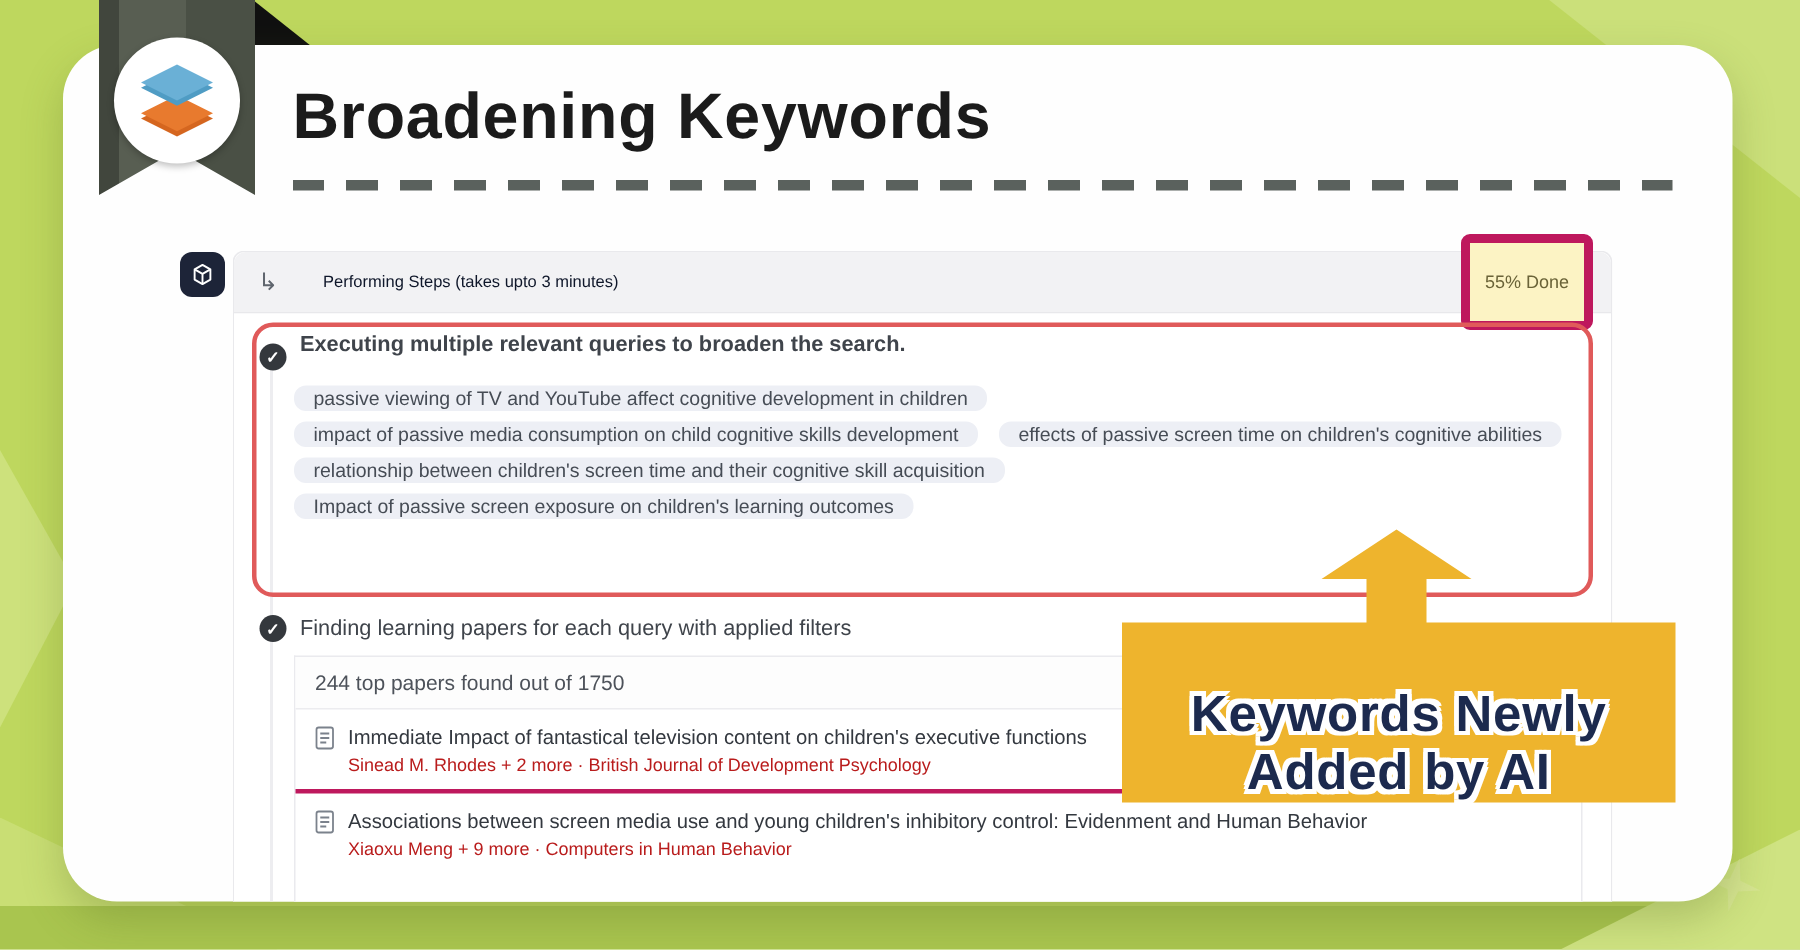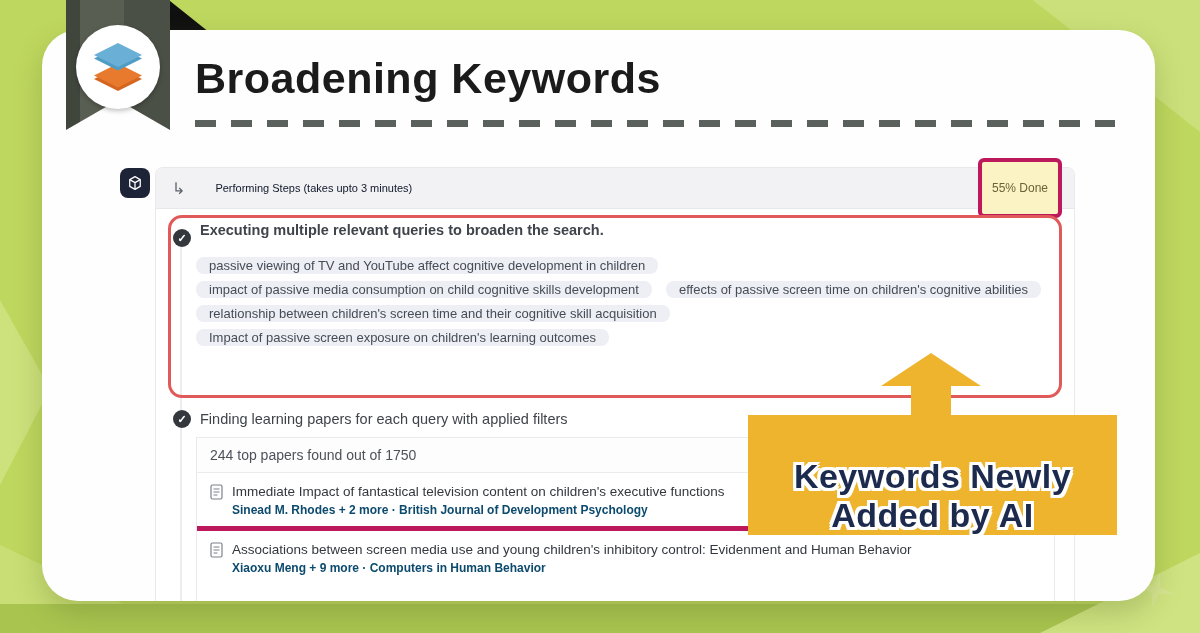--- a/index.html
+++ b/index.html
@@ -47,21 +47,21 @@
 
   
   .app-icon{left:78px;top:138px;width:30px;height:30px;border-radius:8px;
         background:#1d2438;display:flex;align-items:center;justify-content:center;}
   .panel{left:113px;top:137px;width:918px;height:435px;background:#fff;
         border:1px solid #e9e9ec;border-bottom:0;border-radius:8px 8px 0 0;}
   .panel-header{height:40px;background:#f2f2f4;border-bottom:1px solid #e8e8eb;
         border-radius:8px 8px 0 0;display:flex;align-items:center;padding:0 12px;}
   .hdr-arrow{font-size:16px;color:#5f656d;margin:0 10px 0 4px;}
   .hdr-label{font-size:11px;color:#0f172a;margin-left:20px;}
-  .badge{margin-left:auto;background:#fcf3c4;border:4px solid #be185d;border-radius:6px;
+  .badge{margin-left:auto;background:#fcf3c4;border:6px solid #be185d;border-radius:6px;
         padding:19px 10px;font-size:12px;color:#6a6338;}
 
   .timeline{left:138px;top:217px;width:2px;height:354px;background:#ededf0;}
 
   .redbox{left:126px;top:185px;width:888px;height:177px;border:3px solid #e05a5a;
         border-radius:14px;z-index:6;}
 
   .check{width:18px;height:18px;border-radius:50%;background:#34383d;color:#fff;
         font-size:11px;font-weight:700;display:flex;align-items:center;justify-content:center;
         z-index:7;}
@@ -71,25 +71,25 @@
 
   .chips{left:154px;top:227px;display:flex;flex-direction:column;gap:7px;z-index:7;}
   .chip-row{display:flex;gap:14px;}
   .chip{background:#edeff5;border-radius:8px;padding:0 13px;font-size:13px;
         color:#464c55;white-space:nowrap;line-height:17px;}
 
   .papers{left:154px;top:407px;width:857px;height:165px;background:#fff;
         border:1px solid #eaeaee;border-bottom:0;}
   .summary{height:34px;display:flex;align-items:center;padding:0 13px;
         font-size:14px;color:#4d525a;border-bottom:1px solid #ececef;background:#fdfdfd;}
-  .paper{display:flex;gap:9px;padding:10px 13px 9px;border-bottom:5px solid #be185d;}
+  .paper{display:flex;gap:9px;padding:10px 13px 9px;border-bottom:3px solid #be185d;}
   .paper:last-child{border-bottom:0;}
   .doc-ico{flex:0 0 auto;margin-top:1px;}
   .p-title{font-size:13.5px;color:#33383f;line-height:17px;}
-  .p-meta{font-size:12px;color:#0c4a6e;margin-top:3px;font-weight:bold;}
+  .p-meta{font-size:12px;color:#b91c1c;margin-top:3px;}
 
   
   .callout-arrow{left:838px;top:322px;z-index:20;}
   .callout-box{left:706px;top:385px;width:369px;height:120px;background:#eeb42d;
         z-index:19;display:flex;flex-direction:column;align-items:center;justify-content:flex-end;}
   .callout-line{font-size:34px;font-weight:800;color:#1c2a4e;line-height:39px;
         letter-spacing:.5px;text-align:center;
         text-shadow:-3px -3px 0 #fff,3px -3px 0 #fff,-3px 3px 0 #fff,3px 3px 0 #fff,
                     -3px 0 0 #fff,3px 0 0 #fff,0 -3px 0 #fff,0 3px 0 #fff;}
 </style>

